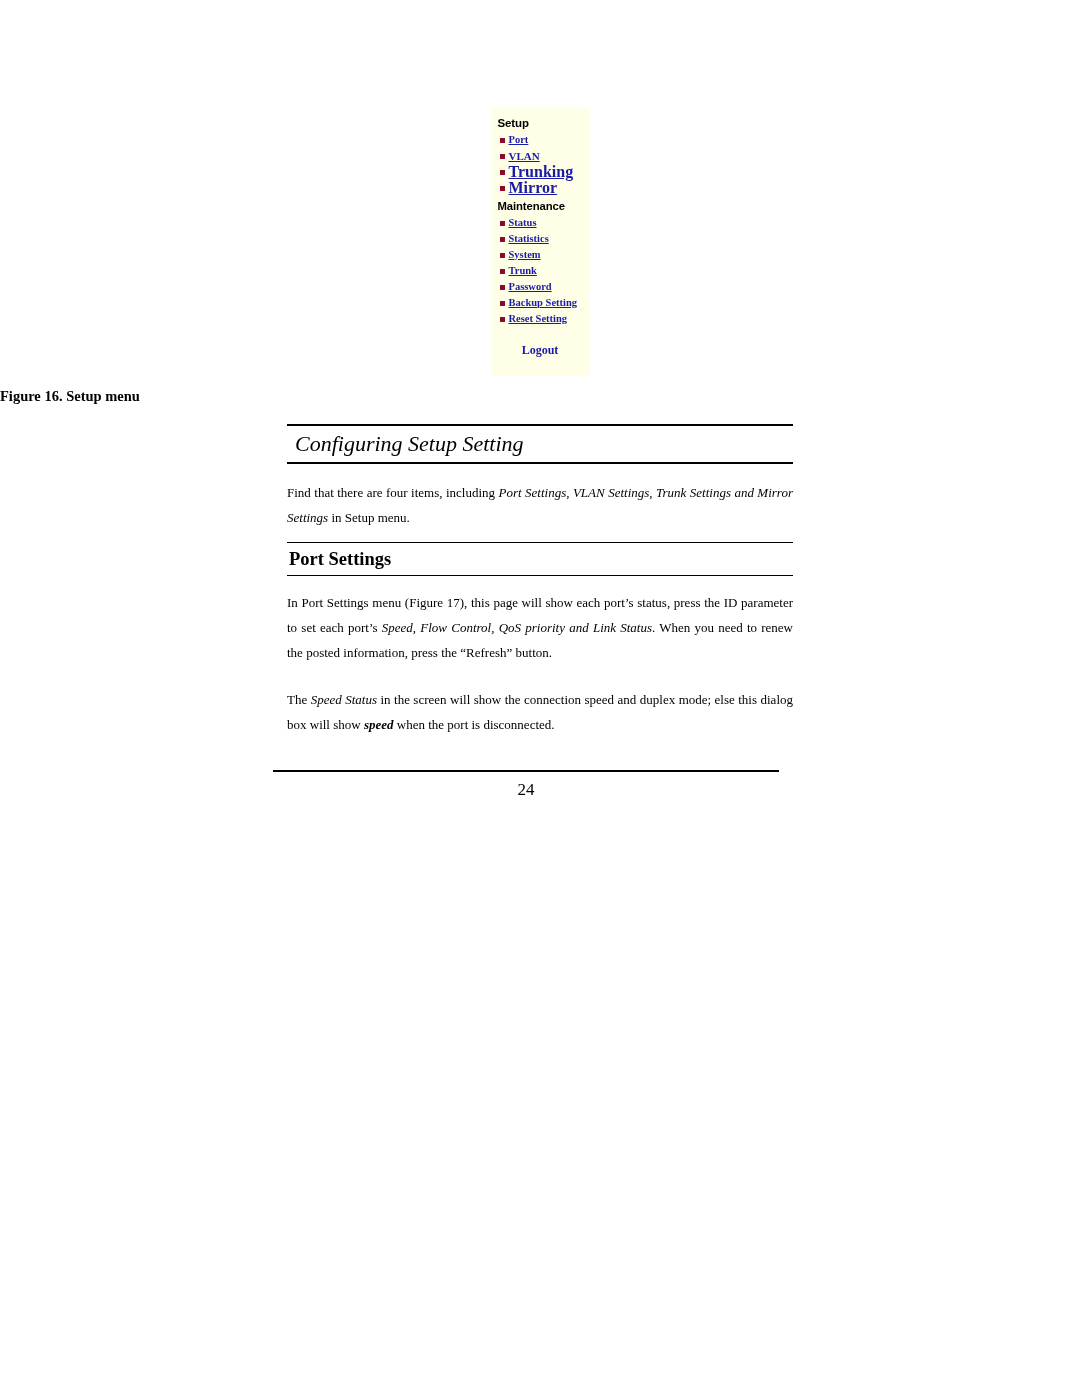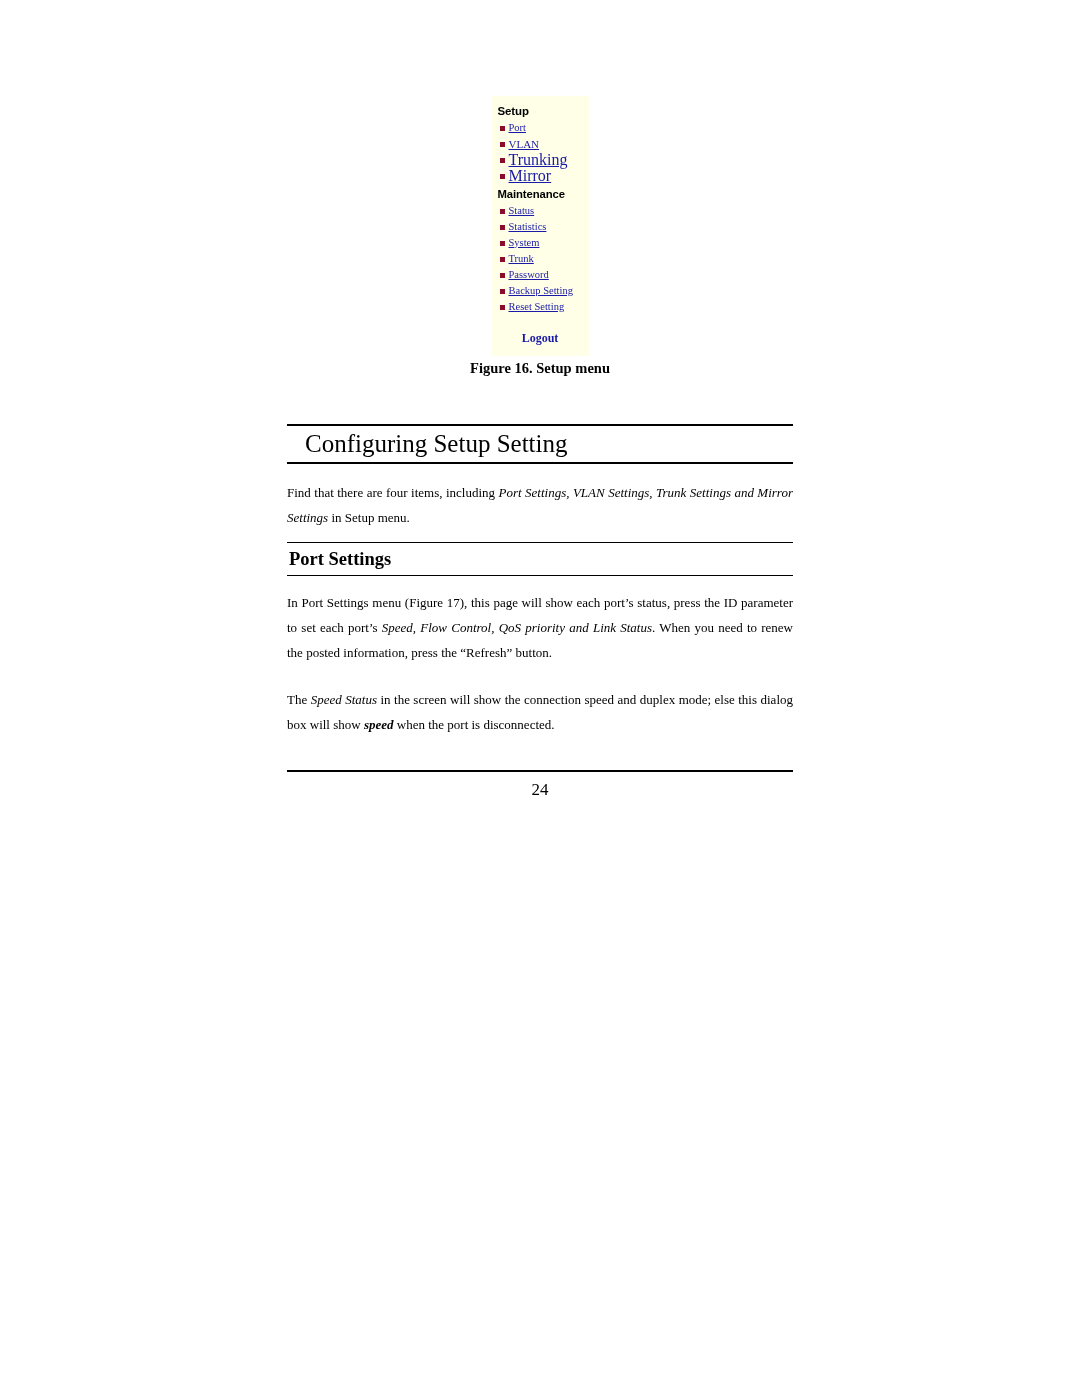--- a/index.html
+++ b/index.html
@@ -18,23 +18,23 @@
 
   
   #figure-block {
     position: absolute;
     left: 0;
     top: 96px;
     width: 1080px;
   }
   #menu-panel {
     width: 97px;
-    margin: 0 auto;
+    margin: 12px auto;
     background: #ffffe8;
-    padding: 6px 0 10px 0;
+    padding: 6px 0 18px 0;
     box-sizing: border-box;
     font-family: "Liberation Sans", "DejaVu Sans", sans-serif;
     text-align: left;
     padding-left: 6px;
   }
   .menu-group-title {
     font-weight: bold;
     font-size: 11.5px;
     color: #000000;
     line-height: 15px;
@@ -44,20 +44,21 @@
   .menu-group-title.maintenance {
     font-size: 11.3px;
     margin-top: 4px;
   }
   .menu-entry {
     display: flex;
     align-items: center;
     line-height: 14px;
     margin: 2px 0 2px 2px;
     white-space: nowrap;
+    font-weight: bold;
   }
   .menu-bullet {
     width: 5px;
     height: 5px;
     background: #8b0b2b;
     display: inline-block;
     margin-right: 4px;
     flex: 0 0 auto;
   }
   .menu-link {
@@ -77,21 +78,21 @@
     margin-top: 14px;
     padding-right: 6px;
   }
   #logout-link {
     color: #1a1aa8;
     font-weight: bold;
     font-size: 12px;
     font-family: "Liberation Serif", "DejaVu Serif", serif;
   }
   #figure-caption {
-    text-align: center;
+    text-align: left;
     font-weight: bold;
     font-size: 14.5px;
     margin-top: 4px;
     font-family: "Liberation Serif", "DejaVu Serif", serif;
   }
 
   
   #content {
     position: absolute;
     left: 287px;
@@ -105,24 +106,25 @@
     height: 0;
   }
   .rule-thin {
     border: 0;
     border-top: 1.6px solid #000;
     margin: 0;
     height: 0;
   }
   h1#chapter-heading {
     font-weight: normal;
-    font-size: 25px;
+    font-size: 22px;
     line-height: 30px;
-    margin: 3px 0 3px 18px;
-    font-family: "Liberation Serif", "DejaVu Serif", serif;
+    margin: 3px 0 3px 8px;
+    font-family: "Liberation Serif", "DejaVu Serif", serif;
+    font-style: italic;
   }
   p.body-para {
     font-size: 13px;
     line-height: 25px;
     text-align: justify;
     margin: 14px 0 0 0;
   }
   p.body-para.first {
     margin-top: 16px;
   }
@@ -131,21 +133,21 @@
     font-weight: bold;
     margin: 6px 0 5px 2px;
     font-family: "Liberation Serif", "DejaVu Serif", serif;
   }
   .i { font-style: italic; }
   .bi { font-style: italic; font-weight: bold; }
 
   
   #footer {
     position: absolute;
-    left: 287px;
+    left: 273px;
     top: 770px;
     width: 506px;
   }
   #page-number {
     text-align: center;
     font-size: 17px;
     margin-top: 8px;
   }
 </style>
 </head>

